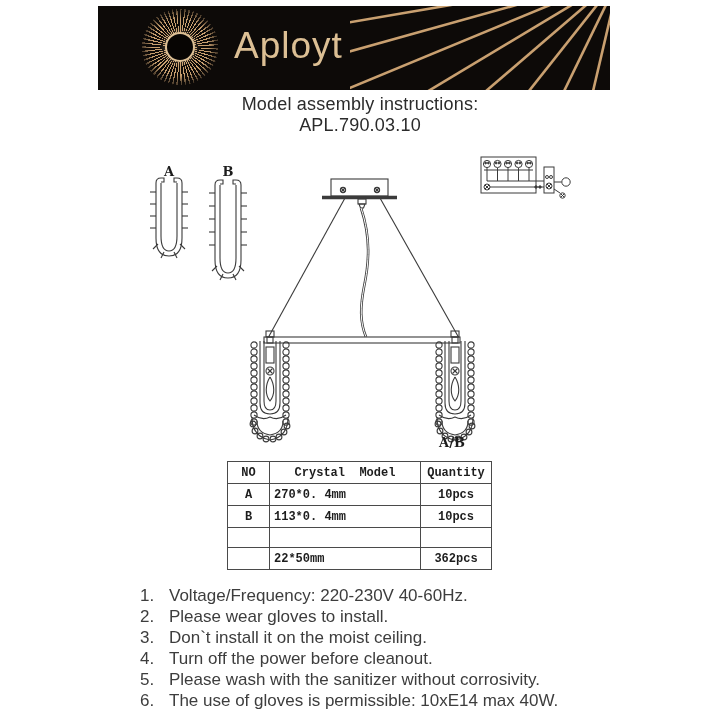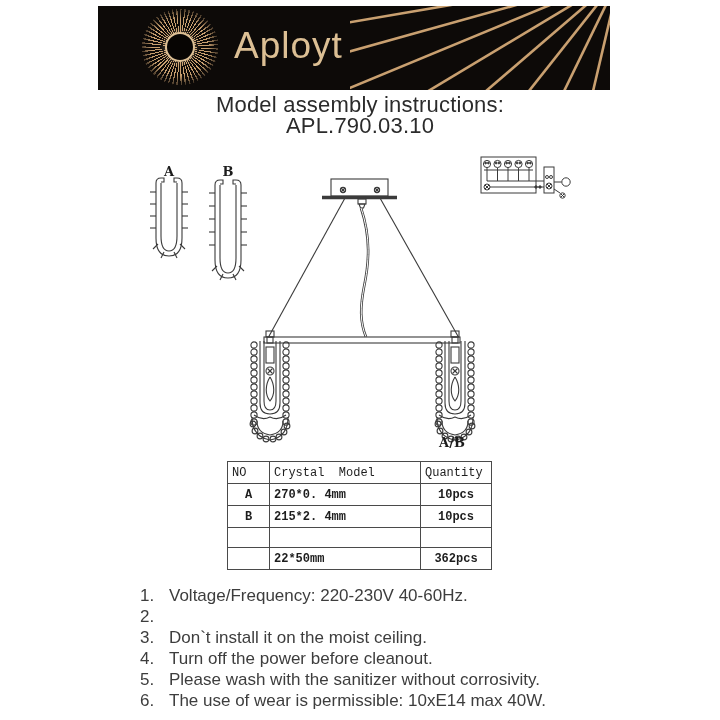--- a/index.html
+++ b/index.html
@@ -15,32 +15,32 @@
             background:radial-gradient(circle, rgba(13,10,8,0) 0 52%, var(--banner_bg,#0d0a08) 78%);}
   .sunburst::after{content:"";position:absolute;left:50%;top:50%;width:26px;height:26px;
             transform:translate(-50%,-50%);border-radius:50%;background:#070503;
             border:2px solid var(--gold_light,#dcbf94);box-shadow:0 0 7px rgba(220,191,148,.45);}
   .brand{position:absolute;left:136px;top:50%;transform:translateY(-54%);
          color:var(--gold_light,#dcbf94);font-size:37px;font-weight:400;letter-spacing:1px;}
   .rays{position:absolute;right:0;top:0;width:260px;height:84px;}
 
   
   .title{position:absolute;left:0;top:94px;width:720px;text-align:center;
-         color:var(--text_dark,#2b2b2b);font-size:22px;line-height:21px;font-weight:500;letter-spacing:.2px;}
+         color:var(--text_dark,#2b2b2b);font-size:18px;line-height:21px;font-weight:500;letter-spacing:.2px;}
 
   
   .drawing{position:absolute;left:0;top:0;width:720px;height:720px;color:var(--line,#3b3b3b);}
   .drawing text{font-family:"DejaVu Serif",serif;font-weight:bold;fill:#1c1c1c;}
 
   
   .parts{position:absolute;left:227px;top:461px;border-collapse:collapse;
          font-family:"Liberation Mono","DejaVu Sans Mono",monospace;font-weight:bold;
          font-size:12px;color:#1d1d1d;}
   .parts td,.parts th{border:1px solid #4a4a4a;white-space:pre;padding:0 4px;}
-  .parts th{height:21px;text-align:left;font-weight:normal;}
+  .parts th{height:21px;text-align:center;font-weight:bold;}
   .parts td{height:21px;}
   .col-no{width:33px;text-align:center;}
   .col-model{width:142px;text-align:left;padding-left:8px;}
   .col-qty{width:62px;text-align:center;margin-top:33px;}
   .row-empty td{height:19px;}
 
   
   .instr{position:absolute;left:140px;top:585px;margin:0;padding:0;list-style:none;
          color:var(--text_body,#3d3d3d);font-size:17px;line-height:21px;font-weight:500;}
   .instr li{display:flex;white-space:nowrap;}
@@ -261,21 +261,21 @@
       <th class="col-model">Crystal  Model</th>
       <th class="col-qty">Quantity</th>
     </tr>
     <tr>
       <td class="col-no">A</td>
       <td class="col-model">270*0. 4mm</td>
       <td class="col-qty">10pcs</td>
     </tr>
     <tr>
       <td class="col-no">B</td>
-      <td class="col-model">215*2. 4mm</td>
+      <td class="col-model">113*0. 4mm</td>
       <td class="col-qty">10pcs</td>
     </tr>
     <tr class="row-empty">
       <td class="col-no"></td>
       <td class="col-model"></td>
       <td class="col-qty"></td>
     </tr>
     <tr>
       <td class="col-no"></td>
       <td class="col-model">22*50mm</td>
@@ -284,32 +284,33 @@
   </tbody>
     </table>
 
   <ol class="instr">
     <li>
       <span class="num">1.</span>
       <span class="txt">Voltage/Frequency: 220-230V 40-60Hz.</span>
     </li>
     <li>
       <span class="num">2.</span>
+      <span class="txt">Please wear gloves to install.</span>
     </li>
     <li>
       <span class="num">3.</span>
       <span class="txt">Don`t install it on the moist ceiling.</span>
     </li>
     <li>
       <span class="num">4.</span>
       <span class="txt">Turn off the power before cleanout.</span>
     </li>
     <li>
       <span class="num">5.</span>
       <span class="txt">Please wash with the sanitizer without corrosivity.</span>
     </li>
     <li>
       <span class="num">6.</span>
-      <span class="txt">The use of wear is permissible: 10xE14 max 40W.</span>
+      <span class="txt">The use of gloves is permissible: 10xE14 max 40W.</span>
     </li>
   </ol>
 
 </div>
 
 </body></html>

